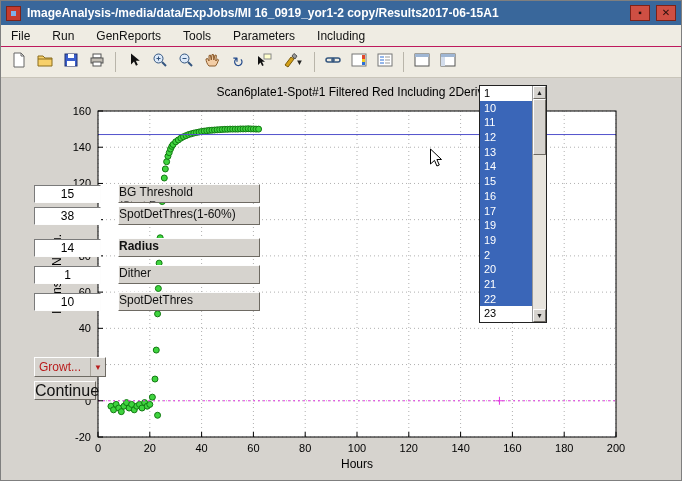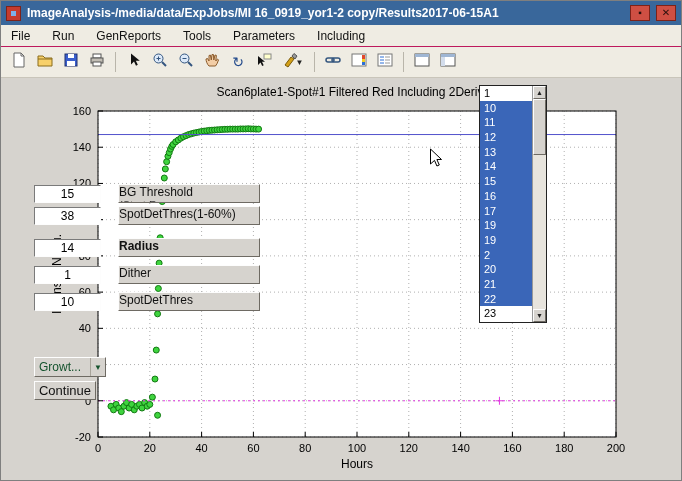--- a/index.html
+++ b/index.html
@@ -39,25 +39,25 @@
   
   .edit { position:absolute; left:33px; width:67px; height:18px; background:#fff;
           border:1px solid; border-color:#7a7a7a #fdfdfd #fdfdfd #7a7a7a;
           font-size:12px; text-align:center; font-family:"Liberation Sans",sans-serif; }
   .pbtn { position:absolute; left:117px; width:142px; height:19px; background:#d6d3ce;
           border:1px solid; border-color:#fdfdfd #6e6a63 #6e6a63 #fdfdfd;
           font-size:12px; line-height:15px; overflow:hidden; color:#111; }
   .pbtn .sub { font-size:11px; line-height:11px; color:#333; }
   .gsel { position:absolute; left:33px; top:279px; width:72px; height:20px; background:#d6d3ce;
           border:1px solid; border-color:#fdfdfd #6e6a63 #6e6a63 #fdfdfd; font-size:12px;
-          display:flex; align-items:center; padding-left:4px; color:#14532d; }
+          display:flex; align-items:center; padding-left:4px; color:#b91c1c; }
   .gsel .arrowbox { margin-left:auto; width:15px; height:100%; border-left:1px solid #a8a49b;
                     display:flex; align-items:center; justify-content:center; font-size:8px; }
   .cont { position:absolute; left:33px; top:303px; width:62px; height:19px; background:#d6d3ce;
-          border:1px solid; border-color:#fdfdfd #6e6a63 #6e6a63 #fdfdfd; font-size:13px;
+          border:1px solid; border-color:#fdfdfd #6e6a63 #6e6a63 #fdfdfd; font-size:16px;
           line-height:17px; text-align:center; color:#111; }
 
   
   .listbox { position:absolute; left:478px; top:7px; width:68px; height:238px; background:#fff;
              border:1px solid #222; display:flex; }
   .lb-items { flex:1; overflow:hidden; font-size:11px; }
   .lb-item { height:14.7px; line-height:14.7px; padding-left:4px; background:#fff; color:#000; }
   .lb-item.sel { background:var(--sel-blue,#3a66b8); color:#fff; }
   .lb-scroll { width:14px; background:#e7e4dd; border-left:1px solid #999; display:flex; flex-direction:column; }
   .lb-up,.lb-down,.lb-thumb { background:#d6d3ce; border:1px solid; border-color:#fdfdfd #6e6a63 #6e6a63 #fdfdfd; flex:none; }

